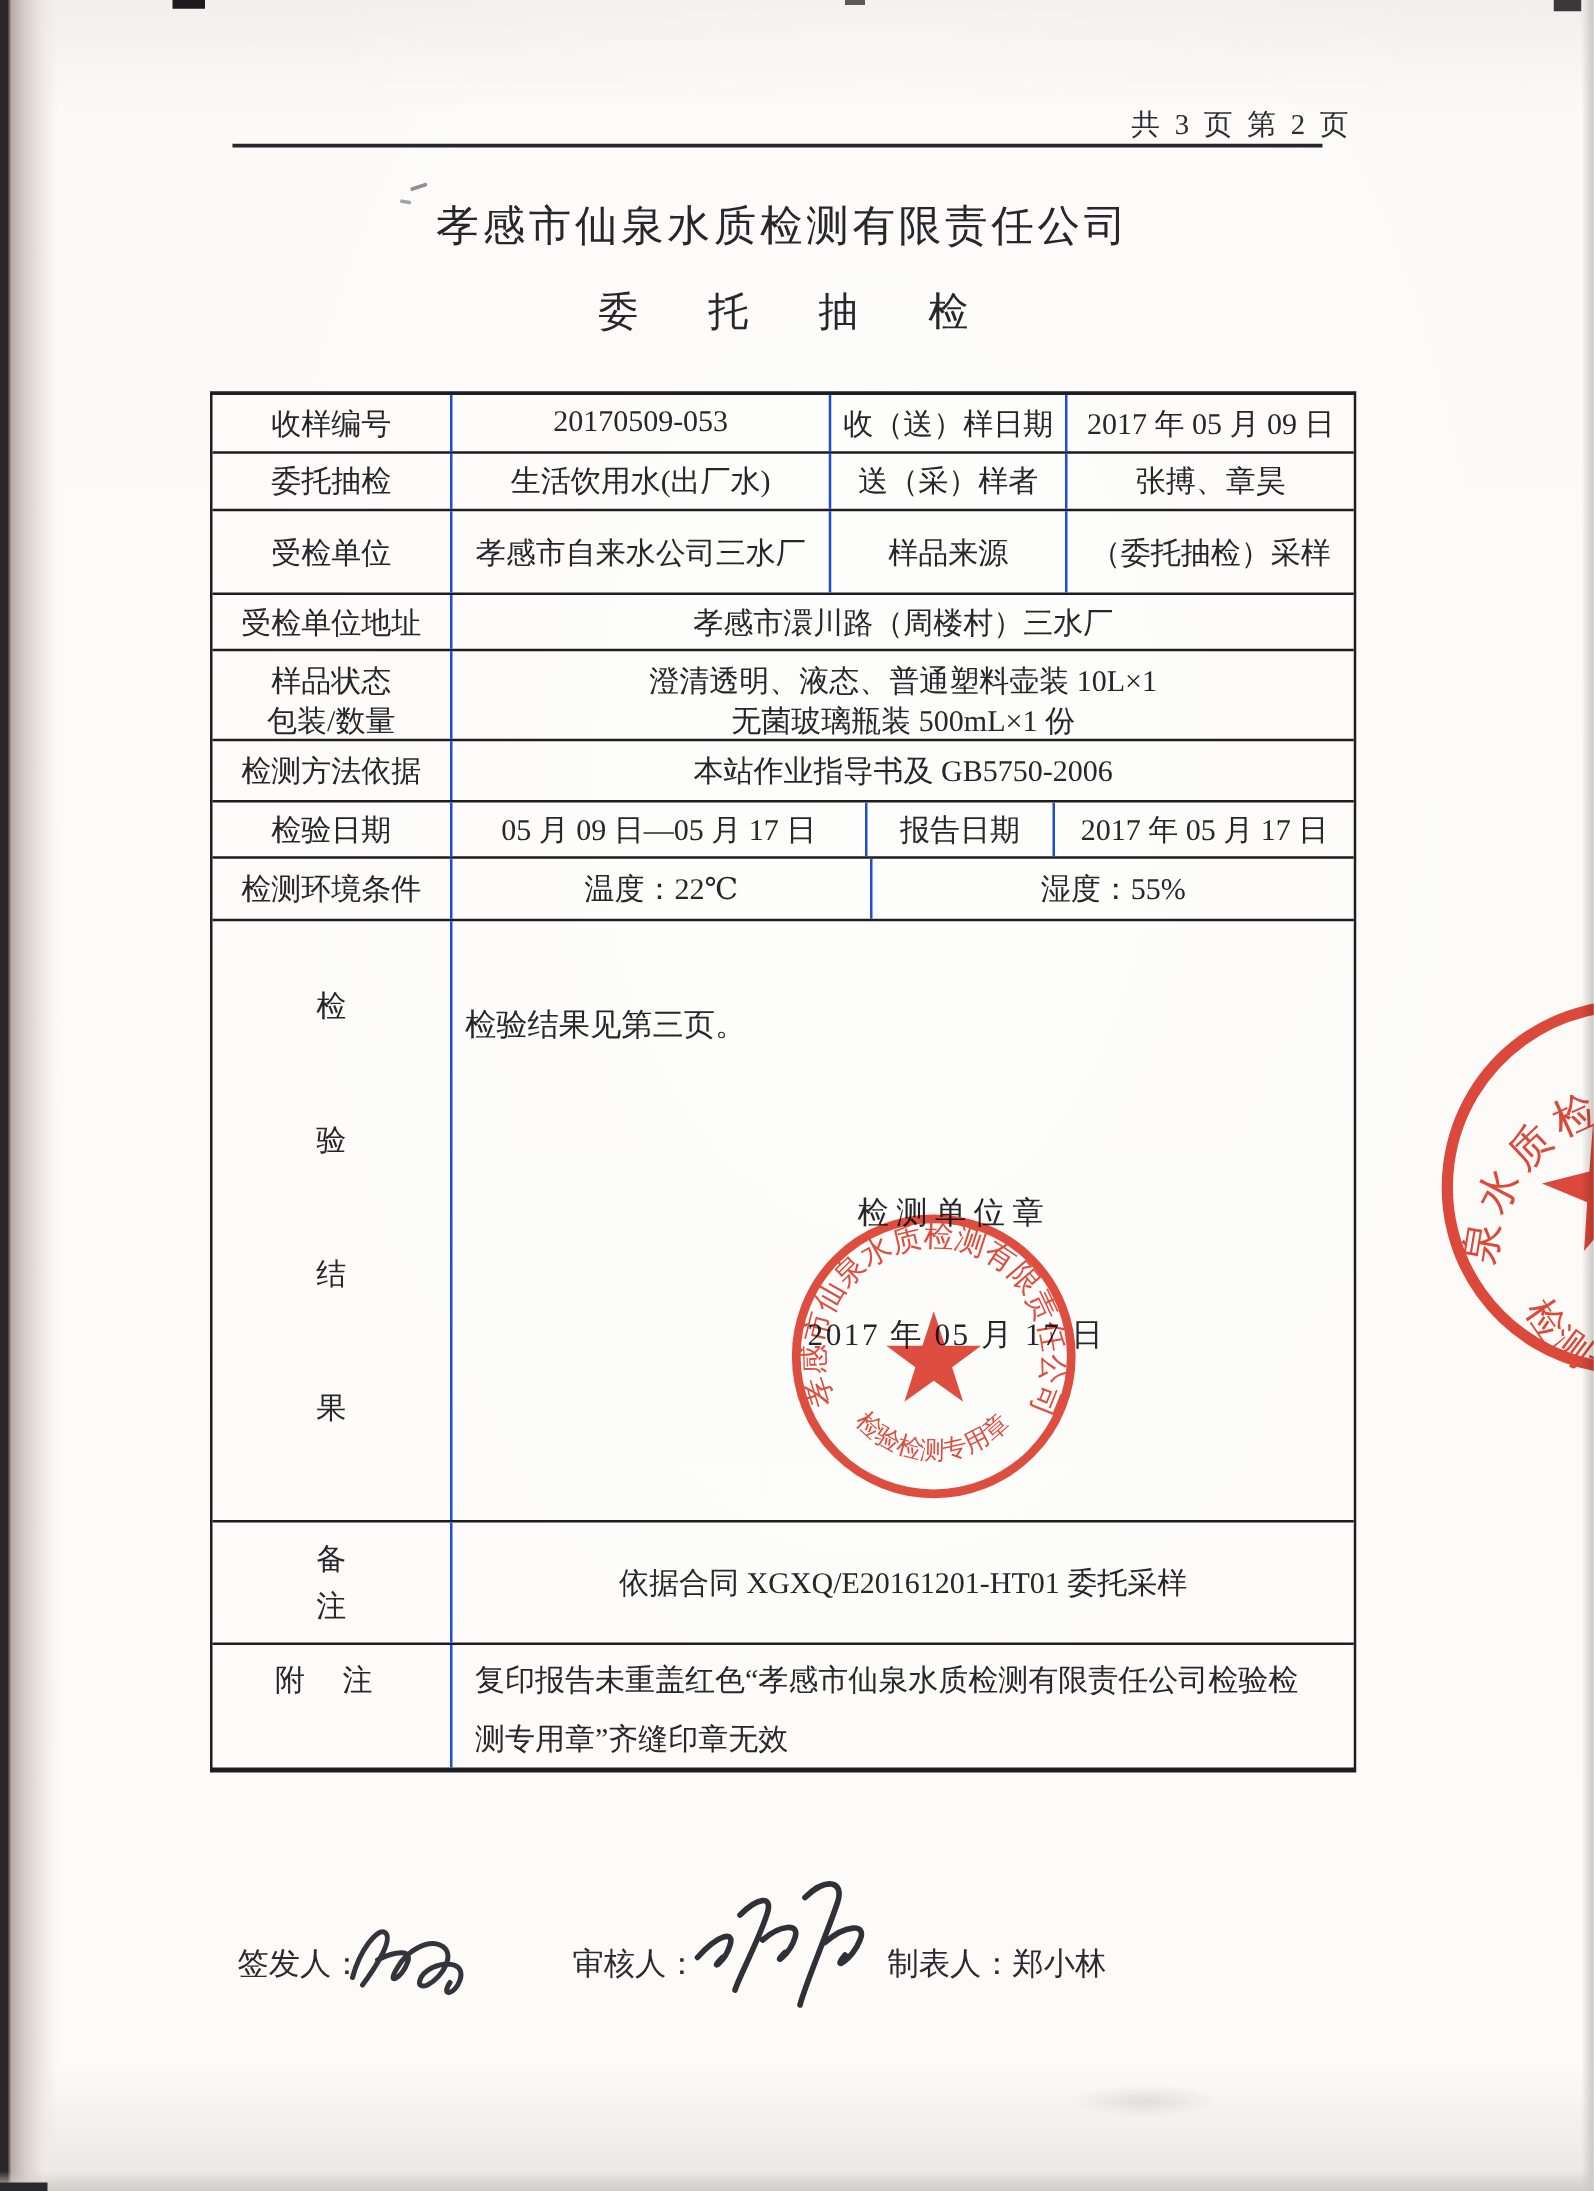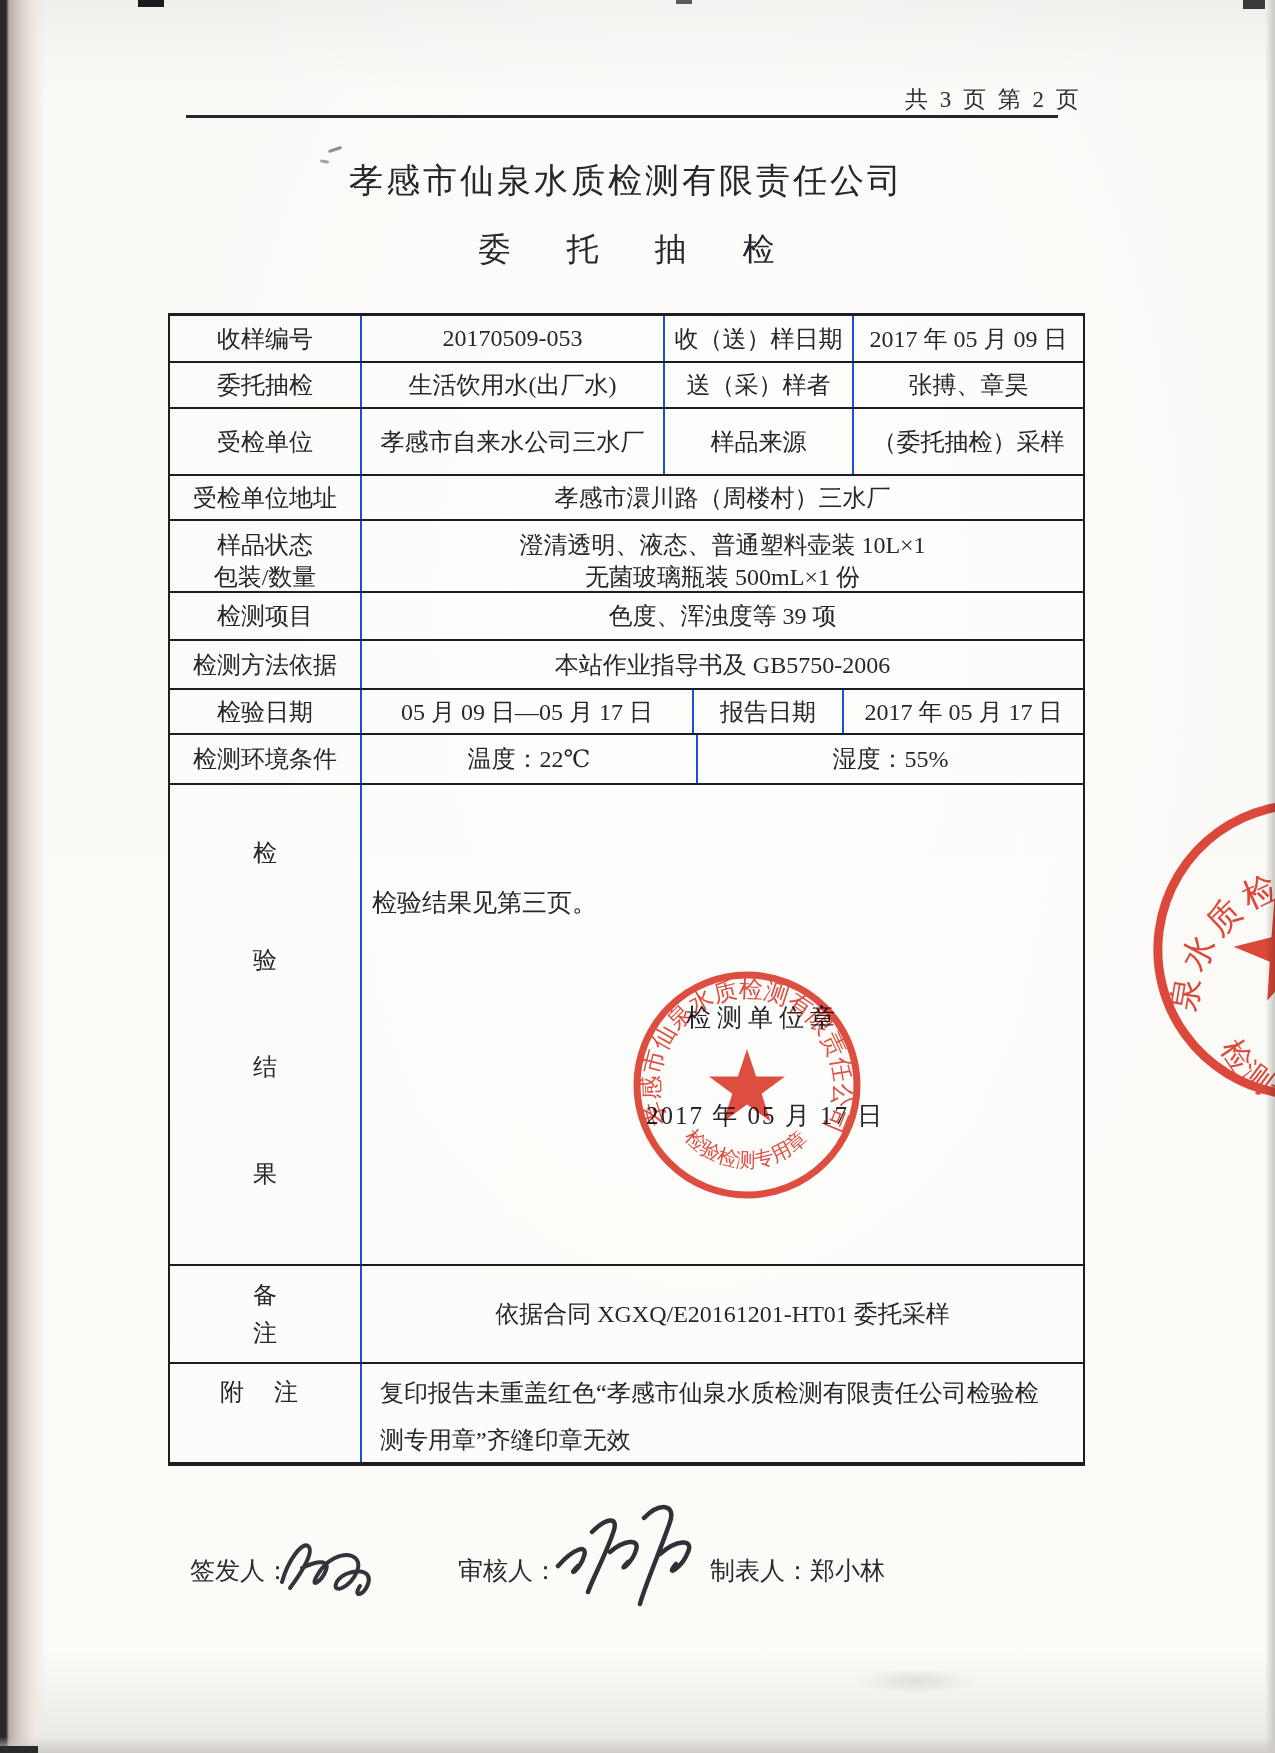--- a/index.html
+++ b/index.html
@@ -55,21 +55,21 @@
   .w-last{flex:1;}
   .r1{height:47px;}.r2{height:46px;}.r3{height:67px;}.r4{height:45px;}
   .r5{height:72px;}.r6{height:48px;}.r7{height:49px;}.r8{height:45px;}
   .r9{height:50px;}.r10{height:481px;}.r11{height:98px;}.r12{height:98px;}
   .r8 .w-val8{width:332px;flex:none;}
   .r8 .w-label8{width:150px;flex:none;}
   .r9 .w-val9{width:336px;flex:none;}
   .stack{flex-direction:column;justify-content:space-around;padding:8px 0;}
   .vlabels{flex-direction:column;justify-content:space-between;padding:52px 0 74px 0;}
   .result-cell{position:relative;display:block;}
-  .result-note{position:absolute;left:10px;top:66px;font-size:25px;margin-top:35px;}
+  .result-note{position:absolute;left:10px;top:66px;font-size:25px;}
   .stamp-caption{position:absolute;left:324px;top:216px;font-size:25px;letter-spacing:6px;}
   .stamp-date{position:absolute;left:284px;top:314px;font-size:25px;letter-spacing:2px;}
   .remark-labels{flex-direction:column;justify-content:space-around;padding:10px 0;}
   .note-cell{display:block;text-align:left;padding:6px 18px;line-height:47px;font-size:24px;}
   .fn-label{align-items:flex-start;padding-top:12px;letter-spacing:12px;}
 
   
   .sig-row{position:absolute;left:168px;top:1548px;width:980px;font-size:25px;color:#2a2a30;}
   .sig-label{position:absolute;top:6px;white-space:nowrap;margin-left:22px;}
   .lab-issue{left:0;}
@@ -135,24 +135,20 @@
     <div class="cell w-label stack">
       <span>样品状态</span>
       <span>包装/数量</span>
     </div>
     <div class="cell w-last stack">
       <span>澄清透明、液态、普通塑料壶装 10L×1</span>
       <span>无菌玻璃瓶装 500mL×1 份</span>
     </div>
   </div>
 
-  <div class="row r6">
-    <div class="cell w-label">检测项目</div>
-    <div class="cell w-last">色度、浑浊度等 39 项</div>
-  </div>
 
   <div class="row r7">
     <div class="cell w-label">检测方法依据</div>
     <div class="cell w-last">本站作业指导书及 GB5750-2006</div>
   </div>
 
   <div class="row r8">
     <div class="cell w-label">检验日期</div>
     <div class="cell w-val8">05 月 09 日—05 月 17 日</div>
     <div class="cell w-label8">报告日期</div>

